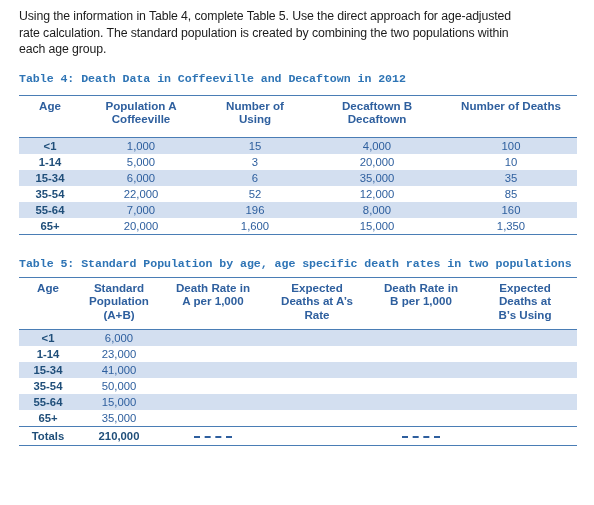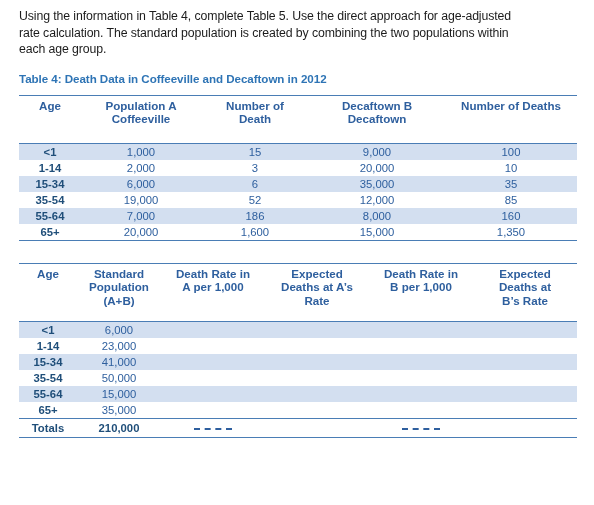--- a/index.html
+++ b/index.html
@@ -33,20 +33,21 @@
   }
 
   
   .caption {
     font-size: 11.6px;
     font-weight: bold;
     color: #2e74b5;
     letter-spacing: -0.05px;
     margin: 0 0 7px 0;
     white-space: nowrap;
+    font-family: Liberation Mono, monospace;
   }
   .squiggle {
     position: relative;
     display: inline-block;
     background-image:
       linear-gradient(45deg, transparent 45%, #e02b20 45%, #e02b20 55%, transparent 55%),
       linear-gradient(-45deg, transparent 45%, #e02b20 45%, #e02b20 55%, transparent 55%);
     background-size: 4px 3px;
     background-repeat: repeat-x;
     background-position: 0 100%;
@@ -59,21 +60,21 @@
     width: 558px;
     table-layout: fixed;
     font-size: 11.4px;
   }
   table.dt thead th {
     color: #2e5f9e;
     font-weight: bold;
     font-size: 11.6px;
     text-align: center;
     vertical-align: top;
-    padding: 3px 2px 14px 2px;
+    padding: 3px 2px 8px 2px;
     line-height: 13.5px;
     border-top: 1.6px solid #4a7db5;
     border-bottom: 1.6px solid #4a7db5;
     background: #ffffff;
   }
   table.dt tbody td {
     text-align: center;
     padding: 1px 2px;
     line-height: 14px;
     color: #2e5f9e;
@@ -132,79 +133,80 @@
       <tr>
         <th>
           <div>Age</div>
         </th>
         <th>
           <div>Population A</div>
           <div>Coffeeville</div>
         </th>
         <th>
           <div>Number of</div>
-          <div>Death</div>
+          <div>Using</div>
         </th>
         <th>
           <div>Decaftown B</div>
           <div class="squiggle">Decaftown</div>
         </th>
         <th>
           <div>Number of Deaths</div>
         </th>
       </tr>
     </thead>
     <tbody>
       <tr class="shade">
         <td class="agecell">&lt;1</td>
         <td>1,000</td>
         <td>15</td>
-        <td>9,000</td>
+        <td>4,000</td>
         <td>100</td>
       </tr>
       <tr>
         <td class="agecell">1-14</td>
-        <td>2,000</td>
+        <td>5,000</td>
         <td>3</td>
         <td>20,000</td>
         <td>10</td>
       </tr>
       <tr class="shade">
         <td class="agecell">15-34</td>
         <td>6,000</td>
         <td>6</td>
         <td>35,000</td>
         <td>35</td>
       </tr>
       <tr>
         <td class="agecell">35-54</td>
-        <td>19,000</td>
+        <td>22,000</td>
         <td>52</td>
         <td>12,000</td>
         <td>85</td>
       </tr>
       <tr class="shade">
         <td class="agecell">55-64</td>
         <td>7,000</td>
-        <td>186</td>
+        <td>196</td>
         <td>8,000</td>
         <td>160</td>
       </tr>
       <tr class="lastrow">
         <td class="agecell">65+</td>
         <td>20,000</td>
         <td>1,600</td>
         <td>15,000</td>
         <td>1,350</td>
       </tr>
     </tbody>
   </table>
 
   <div class="spacer-1"></div>
 
+  <div class="caption">Table 5: Standard Population by age, age specific death rates in two populations</div>
 
   <table class="dt">
     <colgroup>
       <col style="width:58px">
       <col style="width:84px">
       <col style="width:104px">
       <col style="width:104px">
       <col style="width:104px">
       <col style="width:104px">
     </colgroup>
@@ -227,21 +229,21 @@
           <div>Deaths at A’s</div>
           <div>Rate</div>
         </th>
         <th>
           <div>Death Rate in</div>
           <div>B per 1,000</div>
         </th>
         <th>
           <div>Expected</div>
           <div>Deaths at</div>
-          <div>B’s Rate</div>
+          <div>B’s Using</div>
         </th>
       </tr>
     </thead>
     <tbody>
       <tr class="shade">
         <td class="agecell">&lt;1</td>
         <td>6,000</td>
         <td class="blankcell"></td>
         <td class="blankcell"></td>
         <td class="blankcell"></td>

